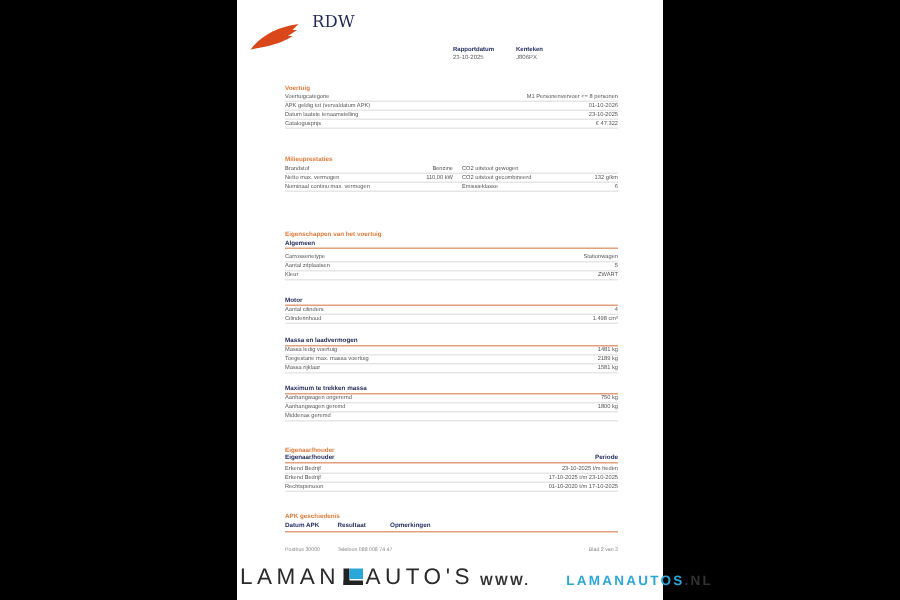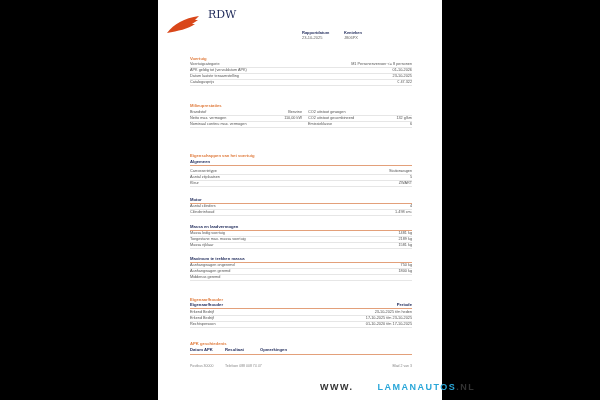--- a/index.html
+++ b/index.html
@@ -165,16 +165,19 @@
   <div class="abs section-title" style="top:341px">APK geschiedenis</div>
   <div class="abs thead" style="left:32px;top:347px">Datum APK</div>
   <div class="abs thead" style="left:67px;top:347px">Resultaat</div>
   <div class="abs thead" style="left:102px;top:347px">Opmerkingen</div>
   <div class="abs rule" style="top:354px"></div>
 
   <div class="abs footer-small" style="left:32px;top:364px">Postbus 30000</div>
   <div class="abs footer-small" style="left:67px;top:364px">Telefoon 088 008 74 47</div>
   <div class="abs footer-small" style="right:30px;top:364px">Blad 2 van 3</div>
 
+  <div class="abs laman">
+    <span>LAMAN</span><span class="laman-mark"><span class="blk"></span><span class="blu"></span><span class="bot"></span></span><span>AUTO'S</span>
+  </div>
   <div class="abs www">
     <span>WWW.</span><span class="hl">LAMANAUTOS</span><span>.NL</span>
   </div>
 </div>
 
 </body></html>

